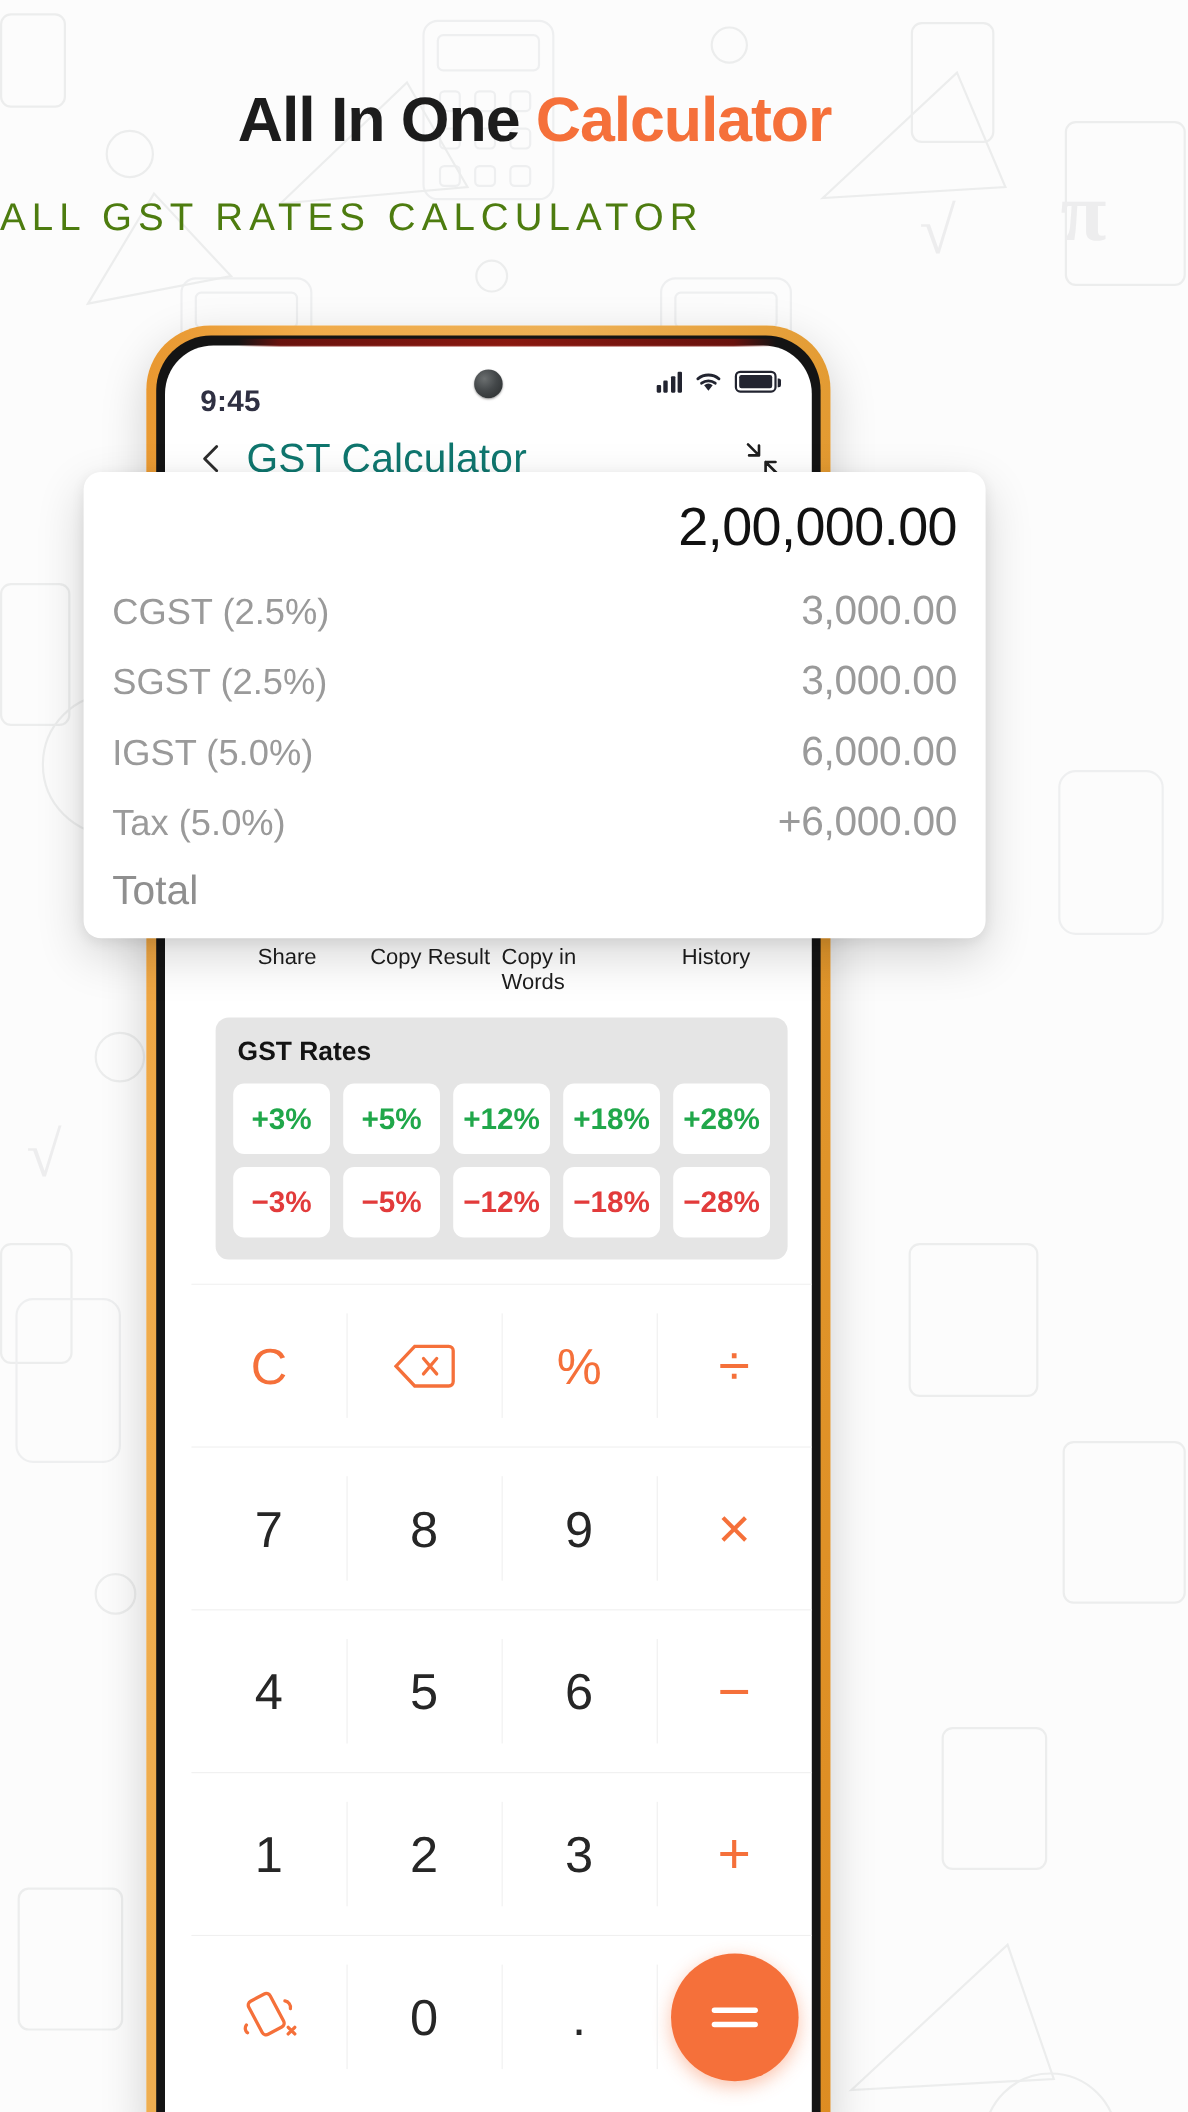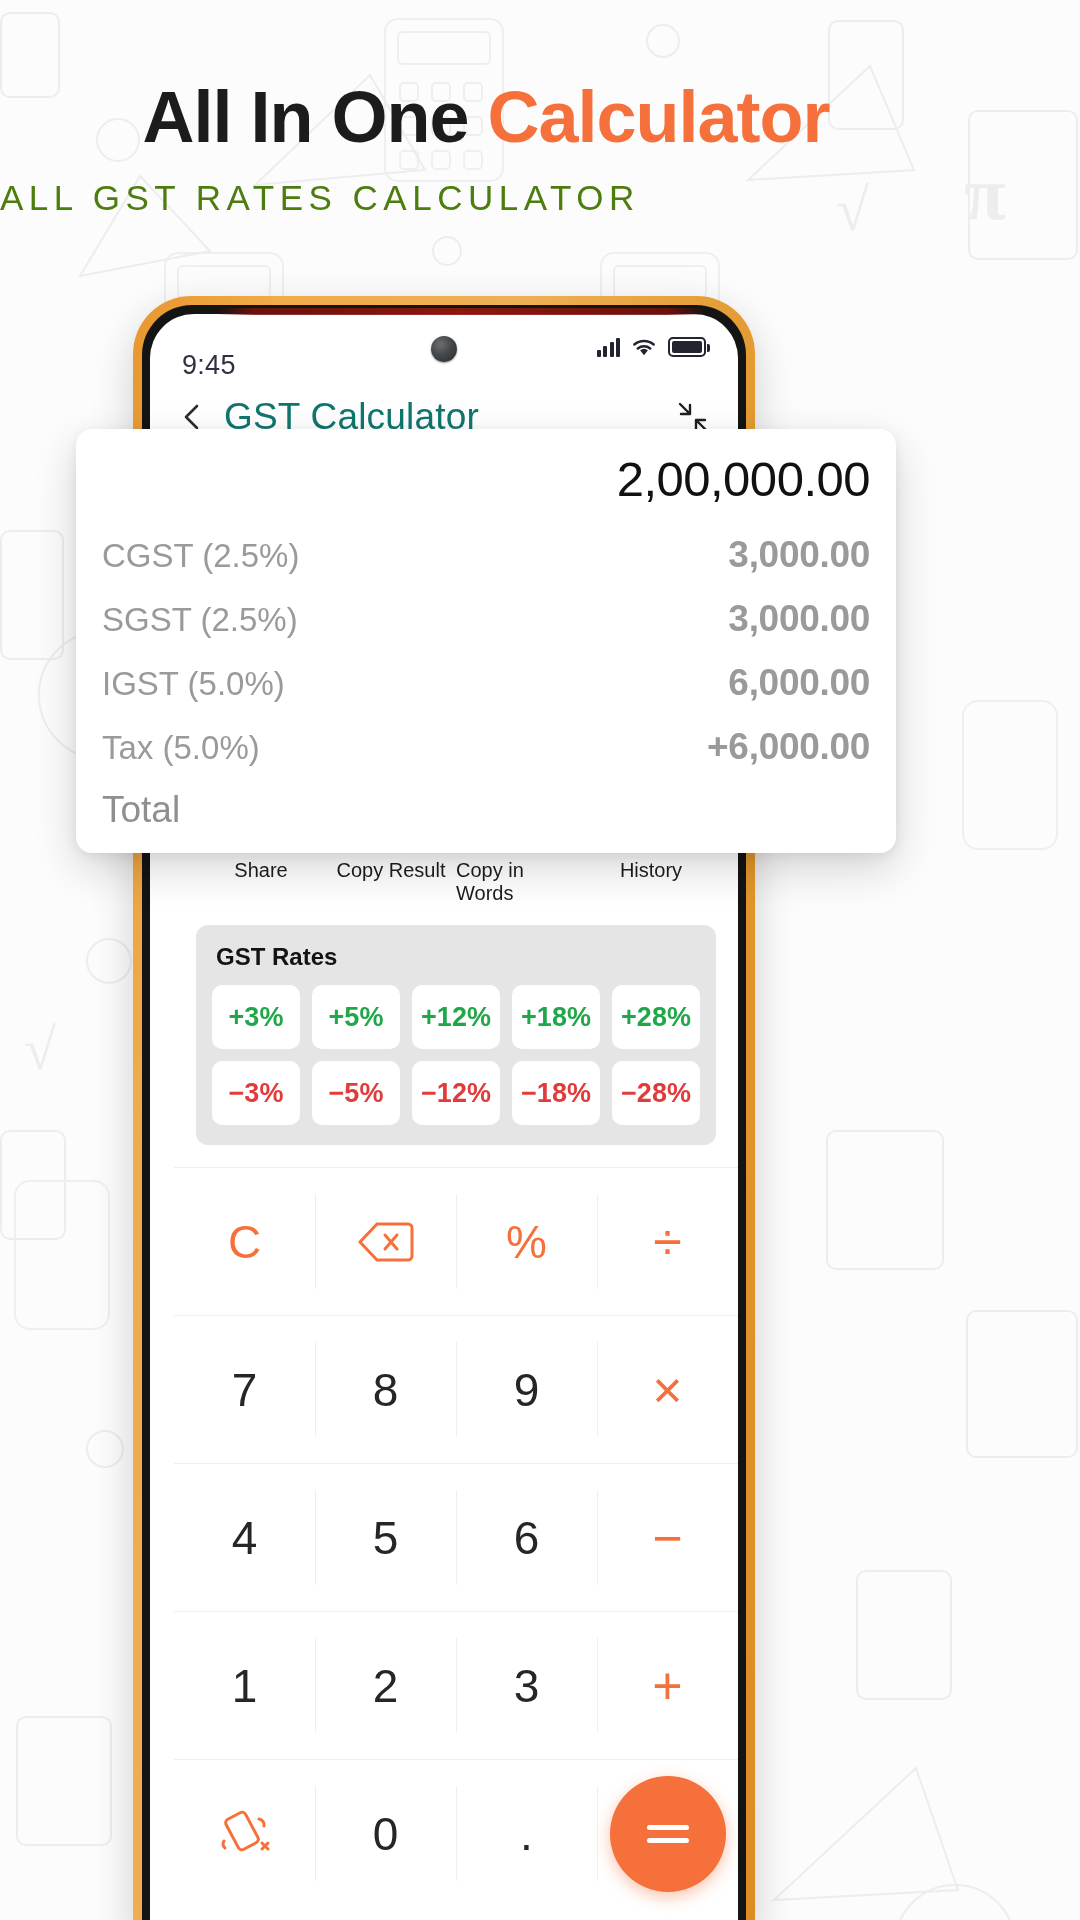--- a/index.html
+++ b/index.html
@@ -17,21 +17,21 @@
   .deco.circle { border-radius: 50%; }
   .deco-txt { position: absolute; color: #ededee; font-size: 76px; font-weight: 700; font-family: "Liberation Serif", serif; }
   .deco-calc { position: absolute; width: 120px; height: 164px; border: 2px solid #eeeff0; border-radius: 14px; }
   .deco-calc .scr { position: absolute; left: 11px; right: 11px; top: 11px; height: 34px; border: 2px solid #eeeff0; border-radius: 6px; }
   .deco-calc .k { position: absolute; width: 20px; height: 20px; border: 2px solid #eeeff0; border-radius: 5px; }
   .deco-phone { position: absolute; width: 96px; height: 150px; border: 2px solid #eeeff0; border-radius: 16px; }
 
   
   .headline {
     position: absolute; top: 76px; left: 0; width: 972px; text-align: center;
-    font-size: 72px; font-weight: 800; letter-spacing: -1px; color: #1c1c1c; z-index: 5;
+    font-size: 57px; font-weight: 800; letter-spacing: -1px; color: #1c1c1c; z-index: 5;
     white-space: nowrap;
   }
   .headline .accent { color: #f5703a; }
   .subhead {
     position: absolute; top: 178px; left: 0; width: 1080px; text-align: left;
     font-size: 35px; font-weight: 400; letter-spacing: 5.5px; color: #4d7c0f; z-index: 5;
   }
 
   
   .phone {
@@ -54,21 +54,21 @@
     background: #ffffff; overflow: hidden;
   }
   .phone-top-glare {
     position:absolute; left:74px; right:40px; top:3px; height:7px; border-radius:5px;
     background: linear-gradient(90deg, rgba(90,10,10,0) 0%, rgba(120,18,12,.85) 8%, rgba(150,25,15,.9) 50%, rgba(120,18,12,.85) 92%, rgba(90,10,10,0) 100%);
     z-index: 6;
   }
 
   
   .statusbar { position: relative; height: 66px; display: flex; align-items: center; justify-content: space-between; padding: 0 32px; }
-  .st-time { font-size: 27px; font-weight: 400; color: #2f3042; letter-spacing: .3px; margin-top: 36px; }
+  .st-time { font-size: 27px; font-weight: 700; color: #2f3042; letter-spacing: .3px; margin-top: 36px; }
   .st-right { display: flex; align-items: center; gap: 11px; }
   .camera { position: absolute; left: 50%; transform: translateX(-50%); top: 22px; width: 26px; height: 26px; border-radius: 50%;
             background: radial-gradient(circle at 36% 32%, #6b6f70 0%, #44484a 45%, #272a2b 100%); box-shadow: 0 1px 2px rgba(0,0,0,.4); }
   .ico-sig { display: flex; align-items: flex-end; gap: 2.5px; height: 20px; }
   .ico-sig i { display:block; width: 4px; background: #222430; border-radius: 1px; }
   .ico-sig i:nth-child(1){height:7px}.ico-sig i:nth-child(2){height:11px}.ico-sig i:nth-child(3){height:15px}.ico-sig i:nth-child(4){height:19px}
   .ico-wifi { width: 26px; height: 19px; position: relative; }
   .ico-batt { width: 38px; height: 20px; border: 2.5px solid #222430; border-radius: 5px; position: relative; }
   .ico-batt::after { content:''; position: absolute; right: -6px; top: 5px; width: 3px; height: 8px; background: #222430; border-radius: 0 2px 2px 0; }
   .ico-batt i { position: absolute; inset: 2px; background: #222430; border-radius: 2px; }
@@ -119,21 +119,21 @@
   
   .result-card {
     position: absolute; z-index: 9; left: 76px; top: 429px; width: 820px;
     background: #fff; border-radius: 16px;
     box-shadow: 0 16px 44px rgba(0,0,0,0.16), 0 3px 12px rgba(0,0,0,0.07);
     padding: 22px 26px 16px 26px;
   }
   .rc-amount { text-align: right; font-size: 49px; color: #111; font-weight: 400; letter-spacing: -.5px; margin-bottom: 16px; }
   .rc-row { display: flex; align-items: baseline; justify-content: space-between; padding: 11px 0; }
   .rc-label { font-size: 33px; color: #9a9a9a; font-weight: 400; }
-  .rc-value { font-size: 37px; color: #9a9a9a; font-weight: 700; letter-spacing: -.3px; }
+  .rc-value { font-size: 37px; color: #9a9a9a; font-weight: 400; letter-spacing: -.3px; }
   .rc-total { display: flex; align-items: baseline; justify-content: space-between; padding: 10px 0 6px 0; gap: 24px; }
   .rc-total-label { font-size: 37px; color: #8f8f8f; }
   .rc-total-value { font-size: 50px; color: #111; letter-spacing: -.6px; }
 
   svg { display: block; }
 </style>
 </head>
 <body>
 
 <div id="stage">

